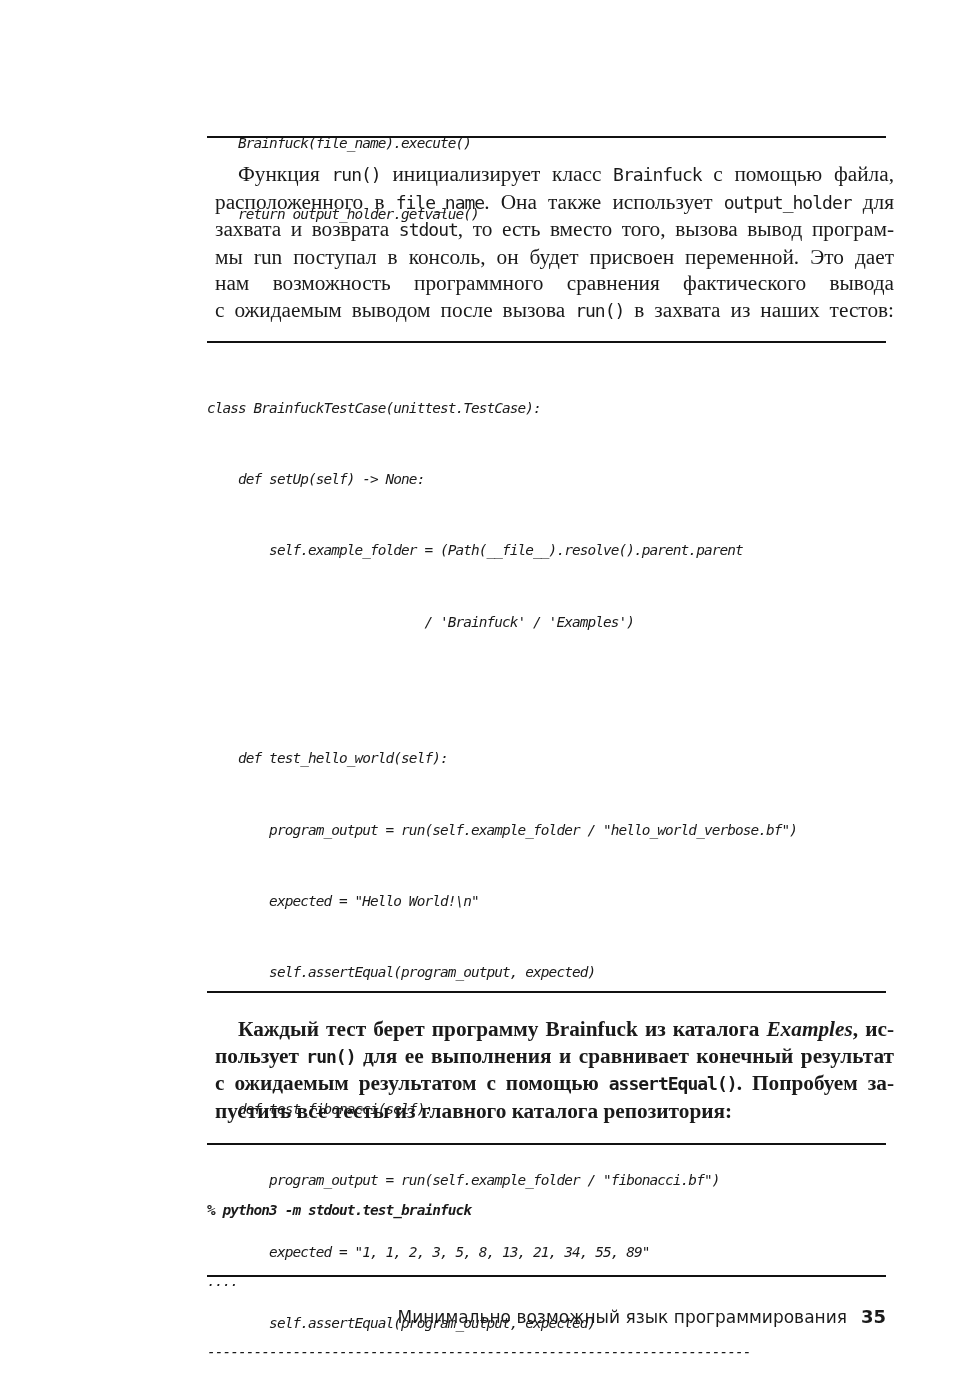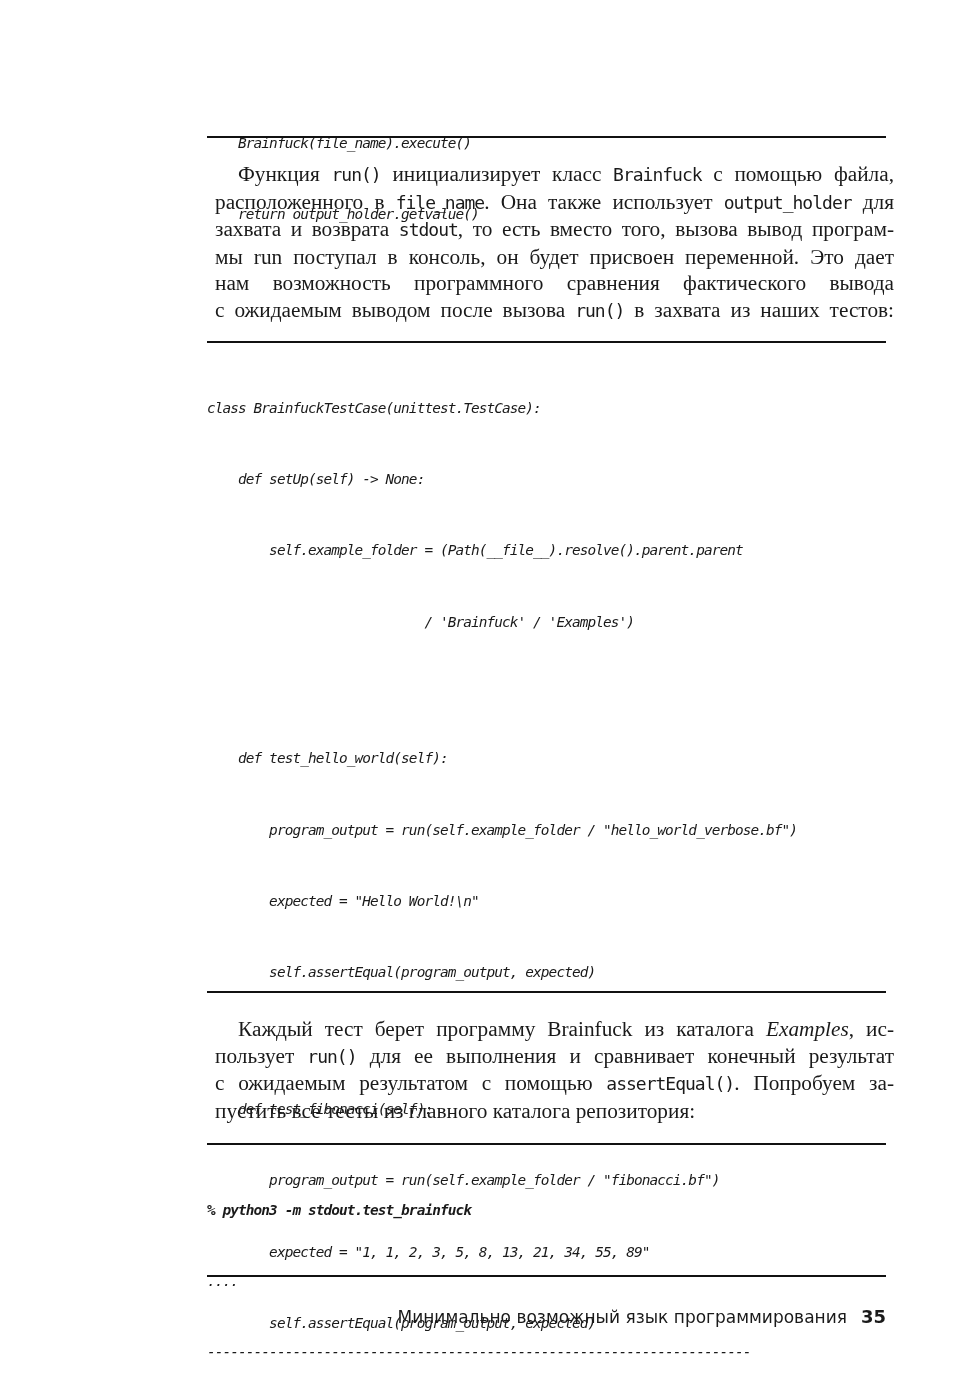--- a/index.html
+++ b/index.html
@@ -91,21 +91,21 @@
   
   
   
   
   
   
   
 </div>
 <div class="rule" style="top:991px;"></div>
 
-<div class="para" style="top:1016px;">
+<div class="para" style="top:1016px;font-weight:bold;">
   <span class="line first"><span>Каждый тест берет программу Brainfuck из каталога </span><span class="it">Examples</span><span>, ис-</span></span>
   <span class="line"><span>пользует </span><span class="ic">run()</span><span> для ее выполнения и сравнивает конечный результат</span></span>
   <span class="line"><span>с ожидаемым результатом с помощью </span><span class="ic">assertEqual()</span><span>. Попробуем за-</span></span>
   <span class="line last">пустить все тесты из главного каталога репозитория:</span>
 </div>
 
 <div class="rule" style="top:1143px;"></div>
 <div class="page code" style="top:1151px;">
   <span class="code-line bold">% python3 -m stdout.test_brainfuck</span>
   <span class="code-line">....</span>

